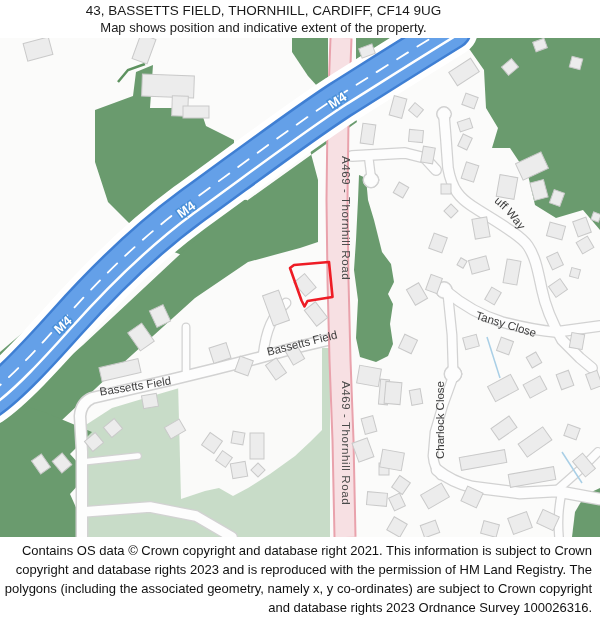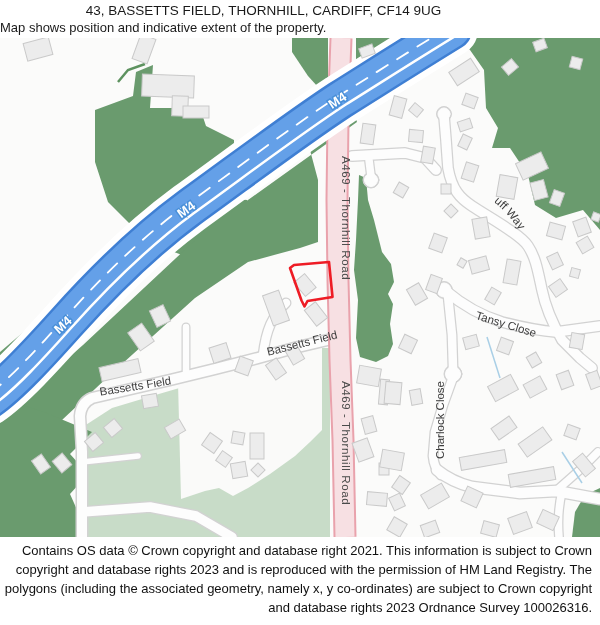--- a/index.html
+++ b/index.html
@@ -1,21 +1,21 @@
 <!DOCTYPE html>
 <html><head>
 <meta charset="utf-8">
 <style>
   html,body{margin:0;padding:0;background:#fff;}
   body{width:600px;height:625px;position:relative;overflow:hidden;
        font-family:"Liberation Sans","DejaVu Sans",sans-serif;}
   .header{position:absolute;top:0;left:0;width:600px;height:38px;background:#ffffff;z-index:5;}
   .header .title{position:absolute;top:3px;left:0;width:527px;text-align:center;
        font-size:13.5px;color:#1a1a1a;white-space:nowrap;}
-  .header .subtitle{position:absolute;top:20px;left:0;width:527px;
+  .header .subtitle{position:absolute;top:20px;left:0;width:527px;text-align:center;
        font-size:13px;color:#1a1a1a;white-space:nowrap;}
   .mapwrap{position:absolute;top:38px;left:0;width:600px;height:499px;background:#fbfbfa;}
   svg{display:block;}
   .footer{position:absolute;top:537px;left:0;width:600px;height:88px;background:#ffffff;z-index:5;text-align:right;}
   .footer p{margin:0;padding:4px 8px 0 4px;font-size:13px;line-height:19px;color:#111;}
   .bld{fill:#ececec;stroke:#c9c9c9;stroke-width:1;}
   .street-label{font-size:11.5px;fill:#3d3d3d;}
   .aroad-label{font-size:11.5px;fill:#4a4a4a;letter-spacing:.6px;}
   .m4-label{font-size:13px;font-weight:bold;fill:#ffffff;stroke:#4a90d9;stroke-width:3px;
        paint-order:stroke;letter-spacing:.5px;}

